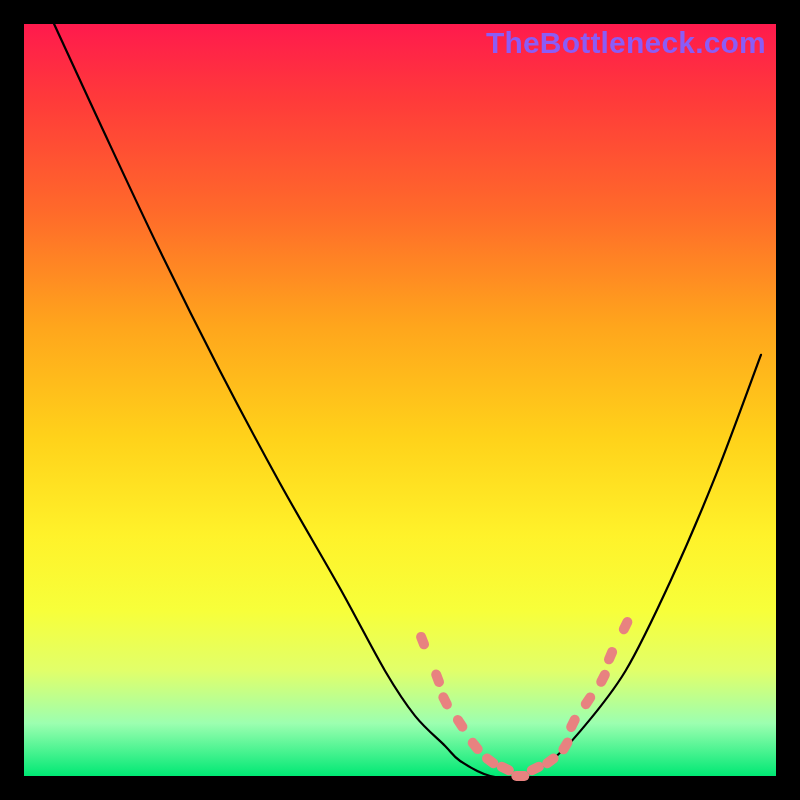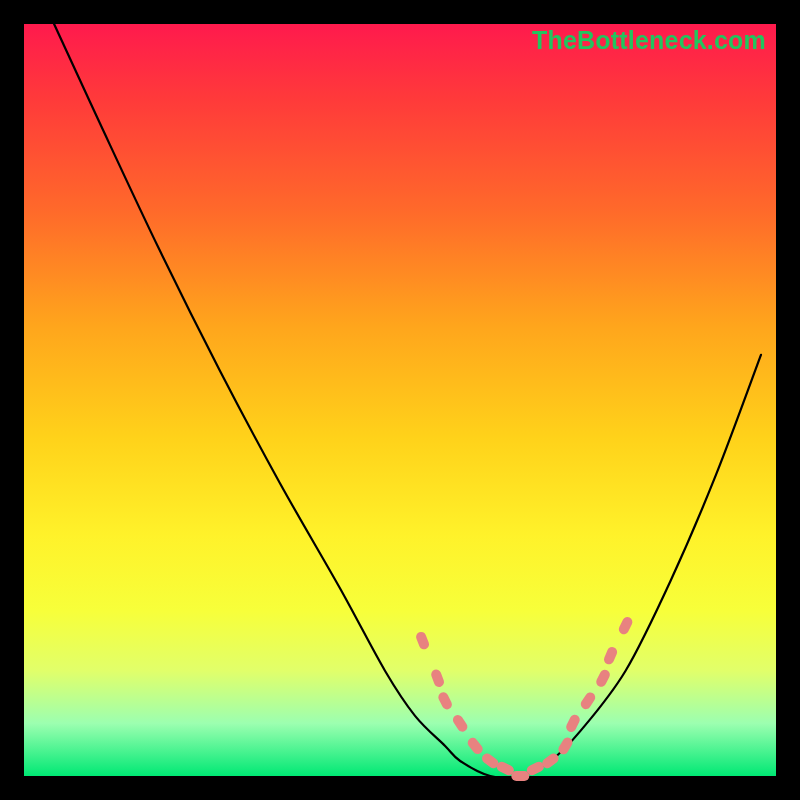--- a/index.html
+++ b/index.html
@@ -34,23 +34,23 @@
       #f7ff3a 78%,
       #e1ff6a 86%,
       #9cffb0 93%,
       #00e874 100%);
   }
   .watermark {
     position: absolute;
     top: 2px;
     right: 10px;
     font-family: Arial, Helvetica, sans-serif;
-    font-size: 25px;
+    font-size: 30px;
     font-weight: bold;
-    color: #22c55e;
+    color: #8b5cf6;
     letter-spacing: 0.2px;
     user-select: none;
   }
   svg.curve {
     position: absolute;
     left: 0;
     top: 0;
     width: 752px;
     height: 752px;
     overflow: visible;

